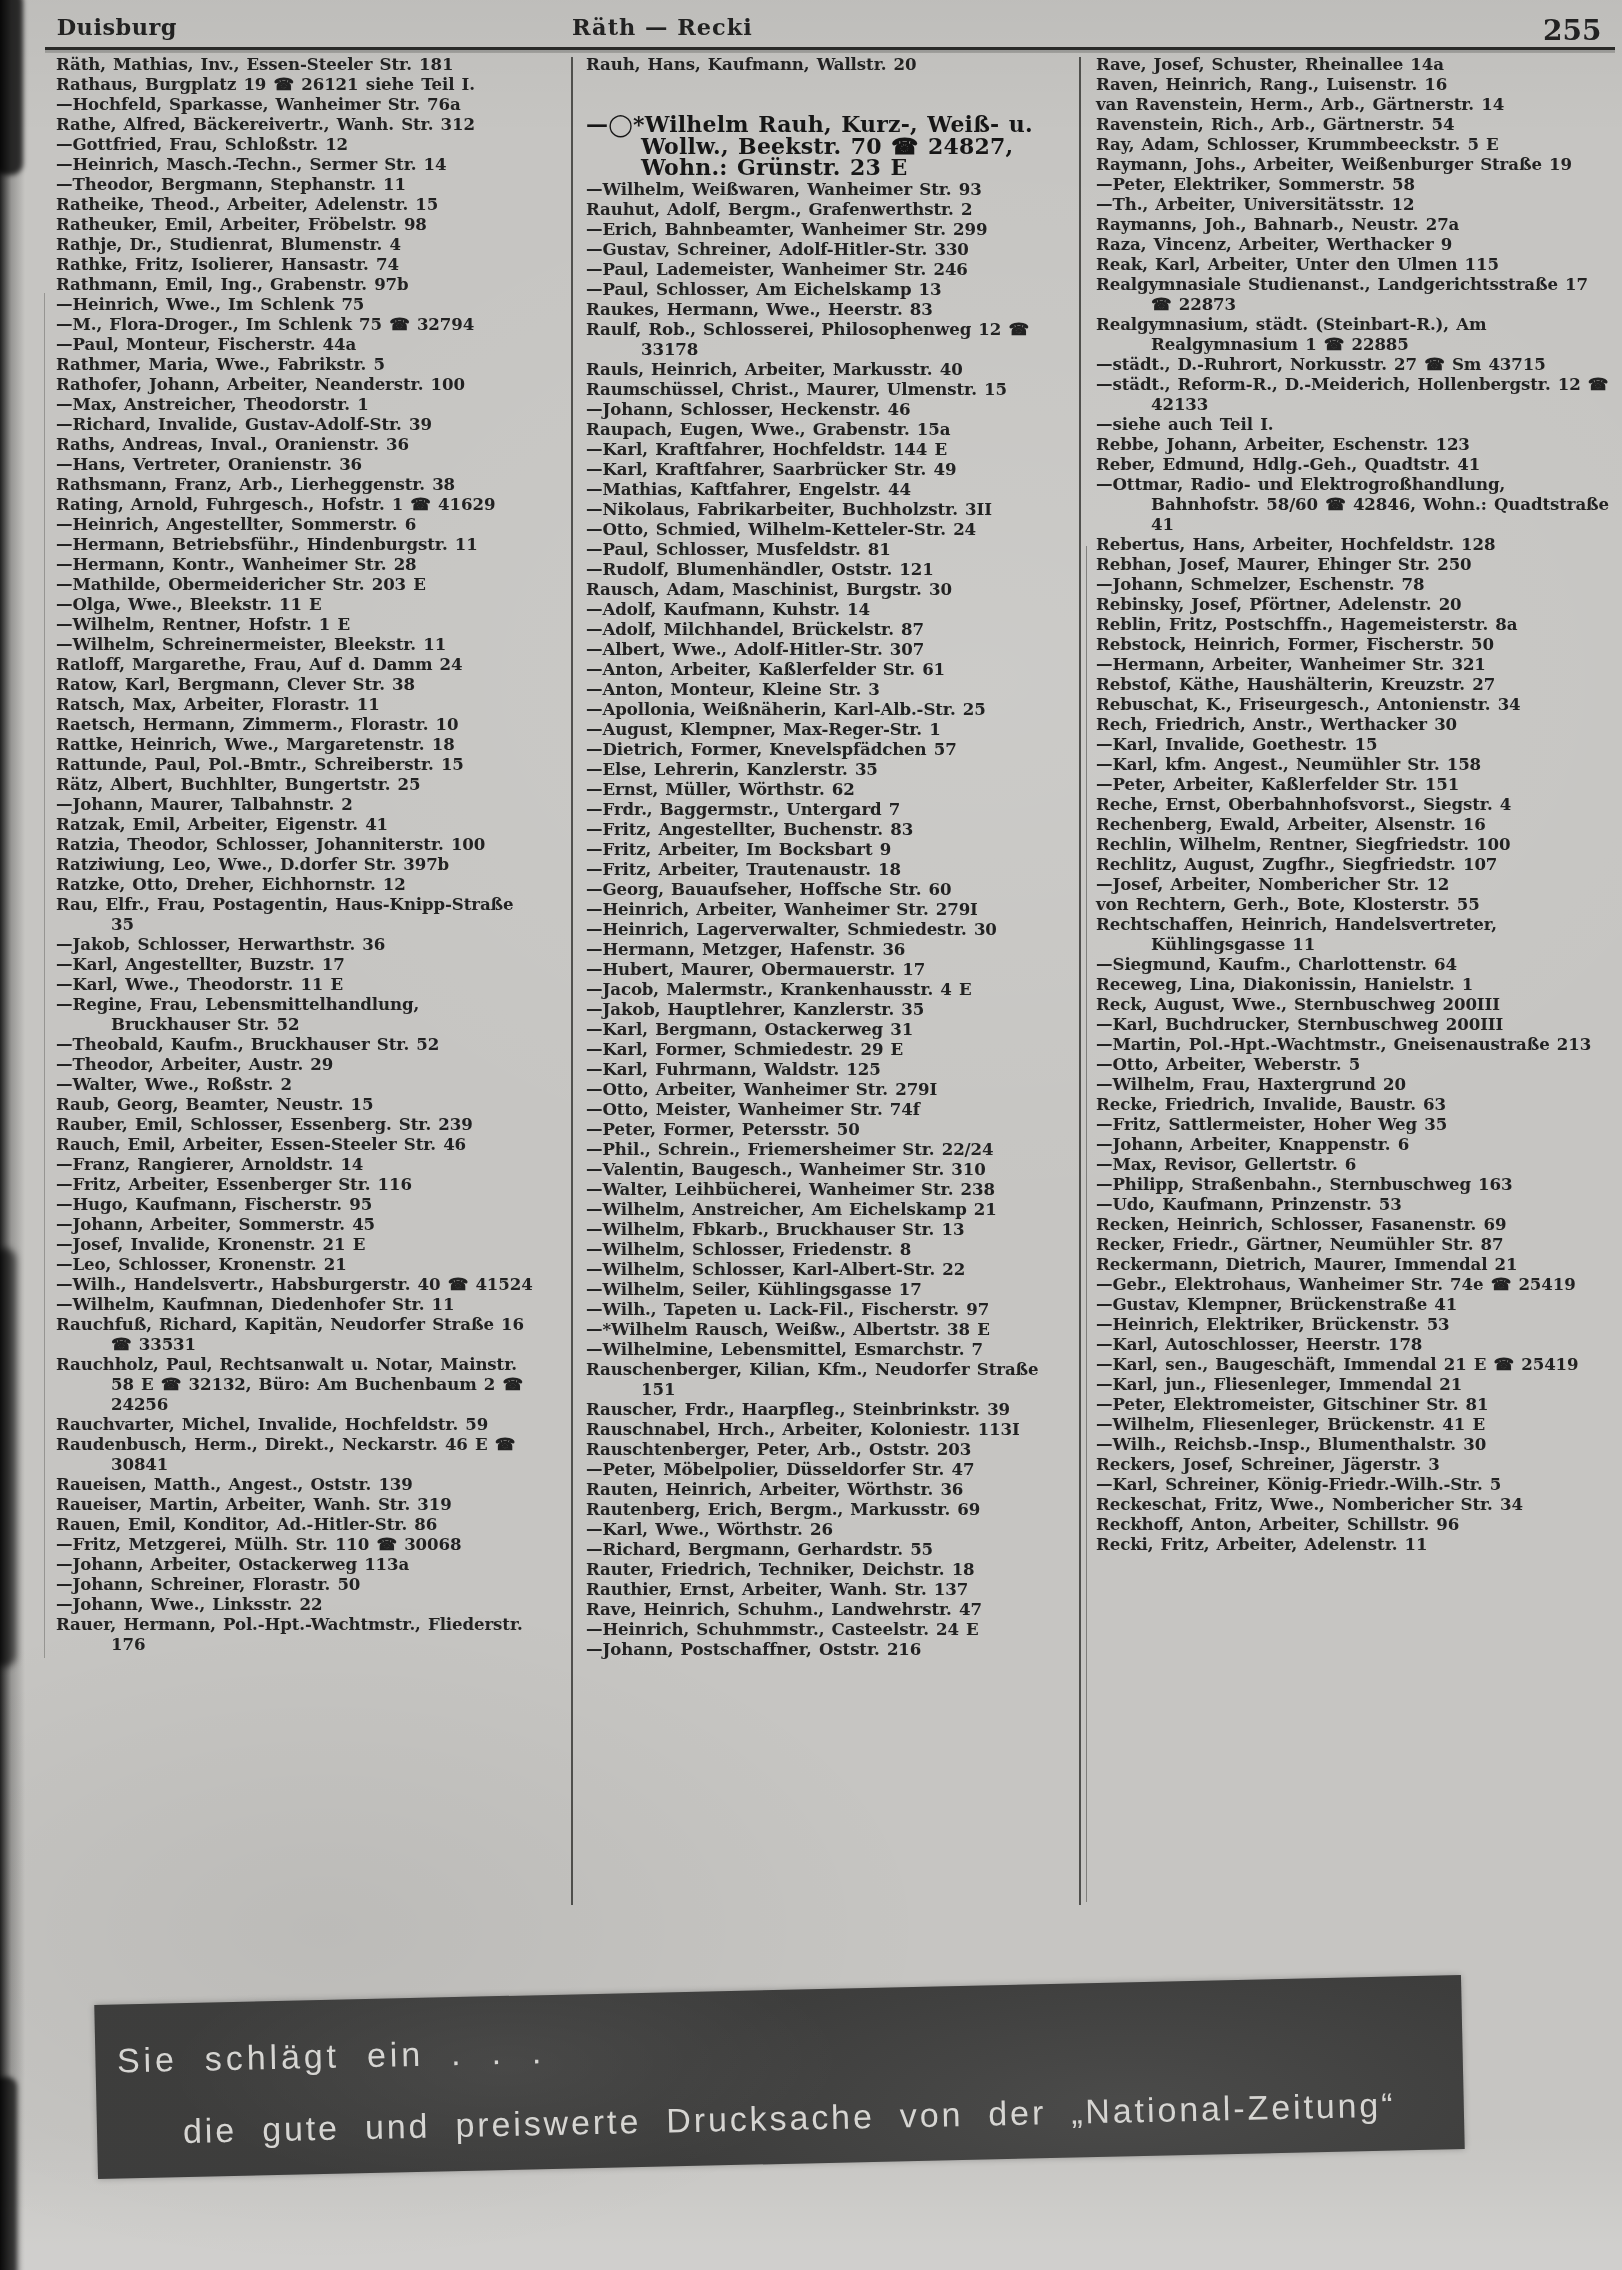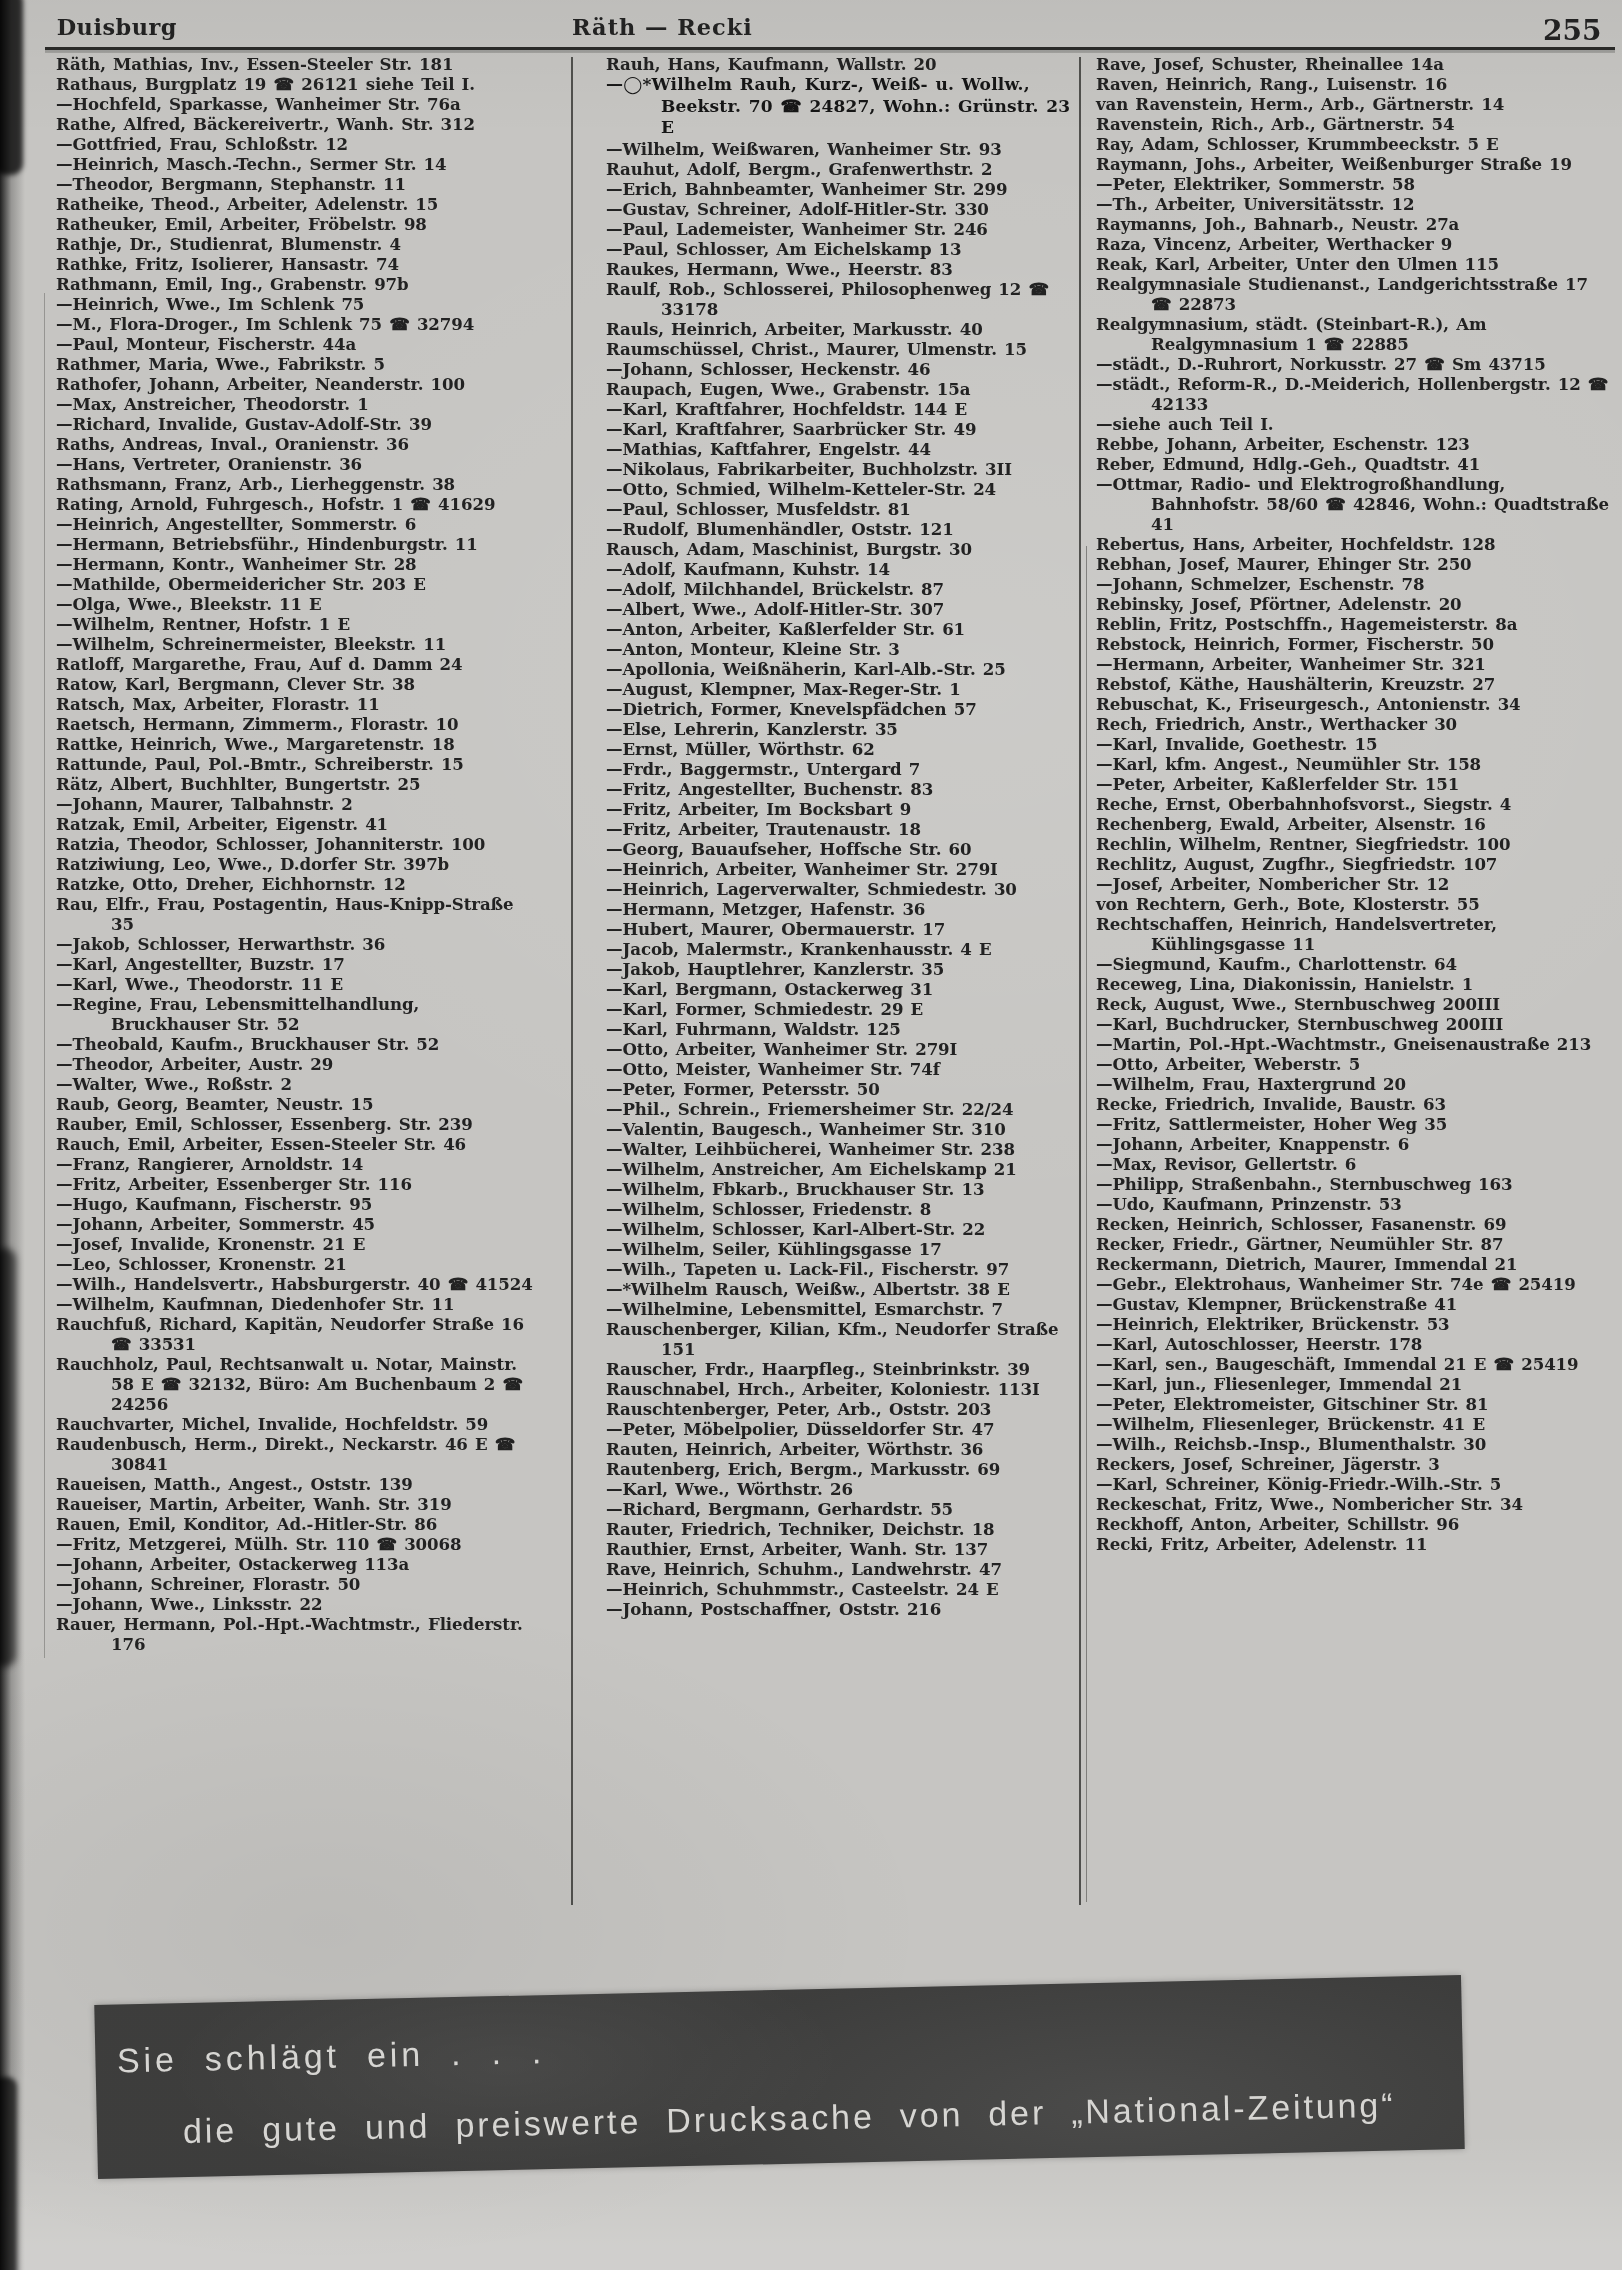--- a/index.html
+++ b/index.html
@@ -23,27 +23,27 @@
   .hdr-rule{position:absolute;left:45px;top:47px;width:1570px;height:2.9px;background:#2a2a28;box-shadow:0 2.9px 0 rgba(40,40,38,0.25);}
 
   .vrule{position:absolute;top:57px;width:2px;height:1848px;background:rgba(40,40,38,0.75);}
   .vrule.v1{left:571px;}
   .vrule.v2{left:1079px;}
   .vrule.v3{left:1086px;top:546px;height:1356px;width:1px;background:rgba(40,40,38,0.45);}
   .vrule.v0{left:44px;top:293px;height:1365px;width:1px;background:rgba(40,40,38,0.30);}
 
   .col{position:absolute;top:54px;}
   .col.c1{left:56px;width:485px;}
-  .col.c2{left:606px;width:482px;}
+  .col.c2{left:586px;width:482px;}
   .col.c3{left:1096px;width:515px;}
   .entry{margin:0;font-size:16.6px;line-height:20px;font-weight:bold;
          letter-spacing:-0.1px;word-spacing:1.5px;
          padding-left:55px;text-indent:-55px;
          text-align:left;}
-  .entry.strong{font-size:17px;line-height:21.5px;letter-spacing:0.2px;color:#161616;}
+  .entry.strong{font-size:22px;line-height:21.5px;letter-spacing:0.2px;color:#161616;margin-top:40px;}
 
   .ad{position:absolute;left:96px;top:1990px;width:1367px;height:174px;
       background:#414140;
       background-image:radial-gradient(488px 176px at 30% 40%, rgba(255,255,255,0.06), rgba(0,0,0,0) 70%),
                        radial-gradient(585px 195px at 75% 70%, rgba(255,255,255,0.05), rgba(0,0,0,0.06) 80%);
       transform:rotate(-1.25deg);
       box-shadow:0 0 5.9px rgba(0,0,0,0.25);}
   .ad .a1{position:absolute;left:21.5px;top:37px;font-family:"Liberation Sans", sans-serif;
       font-size:34px;color:#d6d5d2;letter-spacing:3.9px;word-spacing:13.7px;}
   .ad .a2{position:absolute;left:86px;top:109px;font-family:"Liberation Sans", sans-serif;

